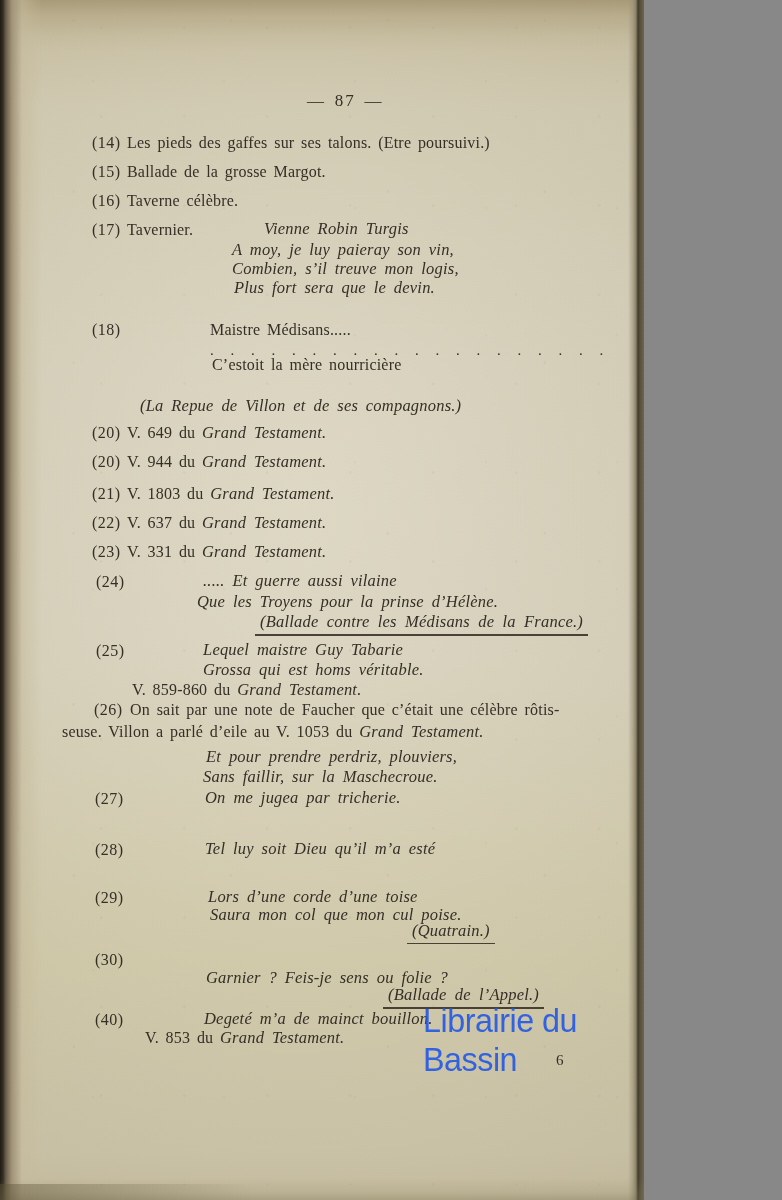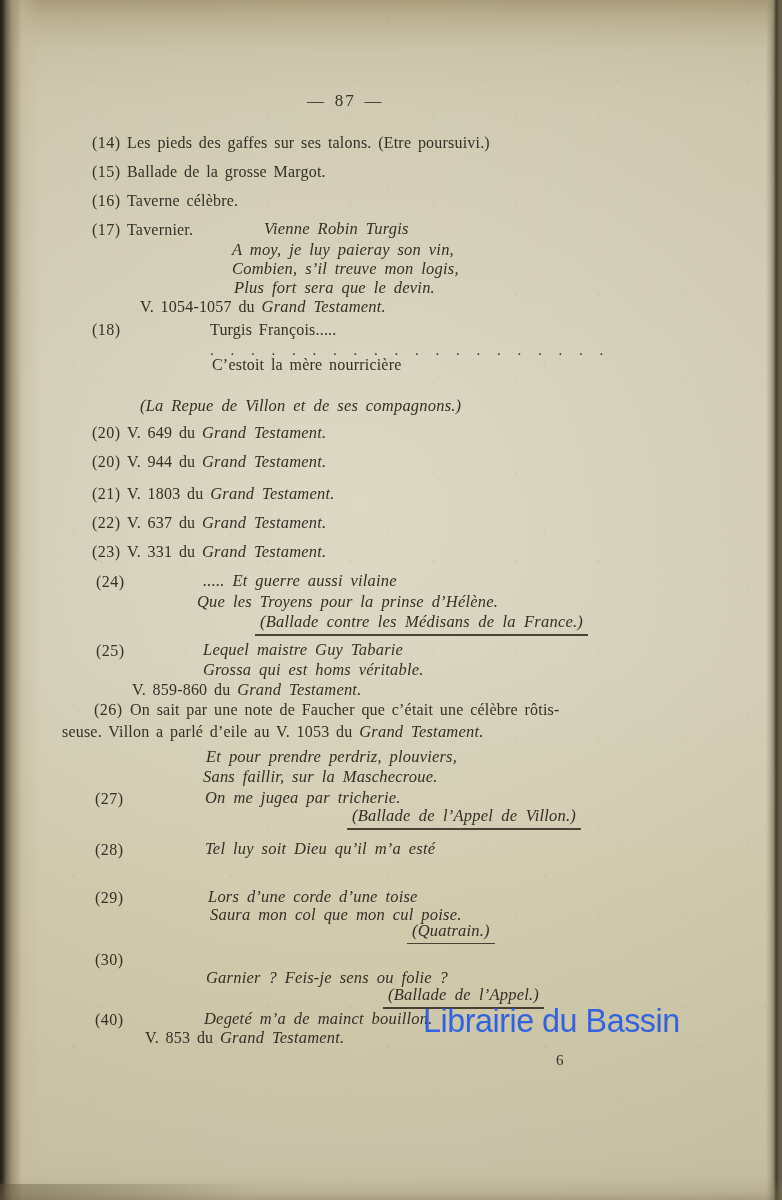--- a/index.html
+++ b/index.html
@@ -1,17 +1,17 @@
 <!DOCTYPE html>
 <html><head>
 <meta charset="utf-8">
 <style>
   html,body{margin:0;padding:0;background:#888;}
   .photo{
-    position:relative;width:782px;height:1200px;overflow:hidden;
+    position:relative;width:644px;height:1200px;overflow:hidden;
     background:
       radial-gradient(ellipse 120% 90% at 46% 42%, rgba(255,255,255,.10), rgba(88,76,48,.14)),
       linear-gradient(180deg,#bfb391 0%,#cfc6a9 3%,#d6cfb6 9%,#d9d3bd 30%,#dad4be 55%,#d5cead 80%,#d2caae 96%,#cdc4a6 100%);
     font-family:"Liberation Serif","DejaVu Serif",serif;
     color:#352f27;
   }
   .grain{position:absolute;inset:0;pointer-events:none;opacity:.6;background-image:
     radial-gradient(circle at 22% 31%, rgba(110,95,60,.10) 1px, transparent 1.6px),
     radial-gradient(circle at 71% 64%, rgba(110,95,60,.08) 1px, transparent 1.6px),
     radial-gradient(circle at 47% 12%, rgba(90,75,45,.09) 1px, transparent 1.7px);
@@ -60,24 +60,23 @@
 
   <div class="ln num" style="left:92px;top:191px">(16)</div>
   <div class="ln" style="left:127px;top:191px"><span class="r">Taverne célèbre.</span></div>
 
   <div class="ln num" style="left:92px;top:220px">(17)</div>
   <div class="ln" style="left:127px;top:220px"><span class="r">Tavernier.</span></div>
   <div class="ln" style="left:264px;top:219px"><span class="i">Vienne Robin Turgis</span></div>
   <div class="ln" style="left:232px;top:240px"><span class="i">A moy, je luy paieray son vin,</span></div>
   <div class="ln" style="left:232px;top:259px"><span class="i">Combien, s’il treuve mon logis,</span></div>
   <div class="ln" style="left:234px;top:278px"><span class="i">Plus fort sera que le devin.</span></div>
-  <div class="ln" style="left:140px;top:297px"><span class="r">V. 1054-1057 du </span><span class="i">Grand Testament.</span></div>
 
   <div class="ln num" style="left:92px;top:320px">(18)</div>
-  <div class="ln" style="left:210px;top:320px"><span class="r">Turgis François.....</span></div>
+  <div class="ln" style="left:210px;top:320px"><span class="r">Maistre Médisans.....</span></div>
   <div class="ln dots" style="left:210px;top:340px"><span>. . . . . . . . . . . . . . . . . . . .</span></div>
   <div class="ln" style="left:212px;top:355px"><span class="r">C’estoit la mère nourricière</span></div>
   <div class="ln" style="left:140px;top:396px"><span class="i">(La Repue de Villon et de ses compagnons.)</span></div>
 
   <div class="ln num" style="left:92px;top:423px">(20)</div>
   <div class="ln" style="left:127px;top:423px"><span class="r">V. 649 du </span><span class="i">Grand Testament.</span></div>
 
   <div class="ln num" style="left:92px;top:452px">(20)</div>
   <div class="ln" style="left:127px;top:452px"><span class="r">V. 944 du </span><span class="i">Grand Testament.</span></div>
 
@@ -101,21 +100,20 @@
   <div class="ln" style="left:132px;top:680px"><span class="r">V. 859-860 du </span><span class="i">Grand Testament.</span></div>
 
   <div class="ln num" style="left:94px;top:700px">(26)</div>
   <div class="ln" style="left:130px;top:700px"><span class="r">On sait par une note de Faucher que c’était une célèbre rôtis-</span></div>
   <div class="ln" style="left:62px;top:722px"><span class="r">seuse. Villon a parlé d’eile au V. 1053 du </span><span class="i">Grand Testament.</span></div>
   <div class="ln" style="left:206px;top:747px"><span class="i">Et pour prendre perdriz, plouviers,</span></div>
   <div class="ln" style="left:203px;top:767px"><span class="i">Sans faillir, sur la Maschecroue.</span></div>
 
   <div class="ln num" style="left:95px;top:789px">(27)</div>
   <div class="ln" style="left:205px;top:788px"><span class="i">On me jugea par tricherie.</span></div>
-  <div class="ln" style="left:352px;top:806px"><span class="att">(Ballade de l’Appel de Villon.)</span></div>
 
   <div class="ln num" style="left:95px;top:840px">(28)</div>
   <div class="ln" style="left:205px;top:839px"><span class="i">Tel luy soit Dieu qu’il m’a esté</span></div>
 
   <div class="ln num" style="left:95px;top:888px">(29)</div>
   <div class="ln" style="left:208px;top:887px"><span class="i">Lors d’une corde d’une toise</span></div>
   <div class="ln" style="left:210px;top:905px"><span class="i">Saura mon col que mon cul poise.</span></div>
   <div class="ln" style="left:412px;top:921px"><span class="att att-thin">(Quatrain.)</span></div>
 
   <div class="ln num" style="left:95px;top:950px">(30)</div>

